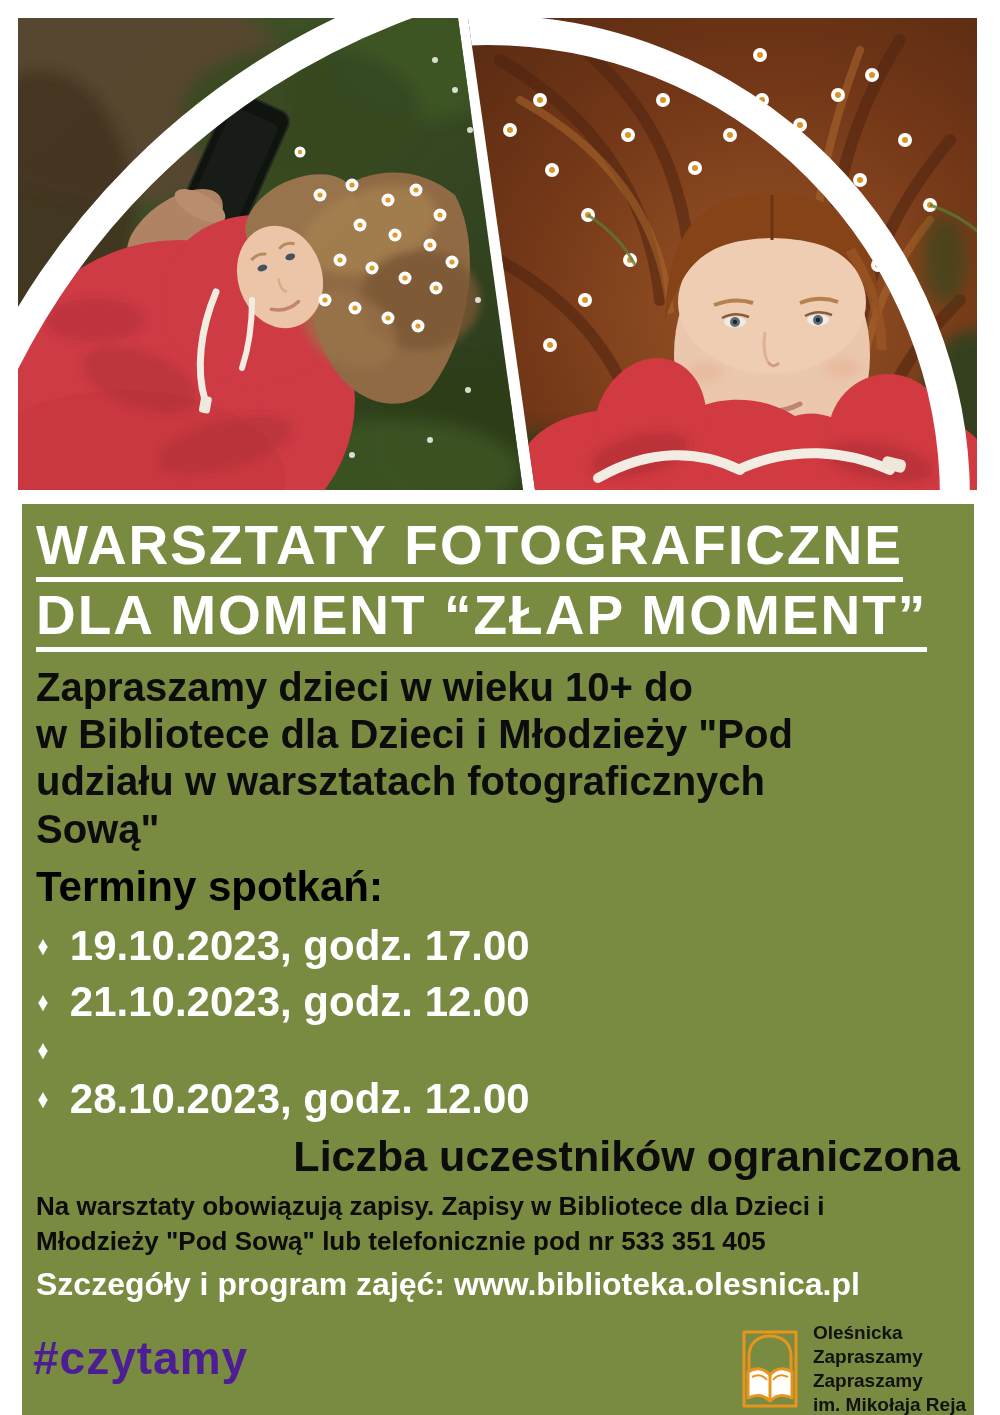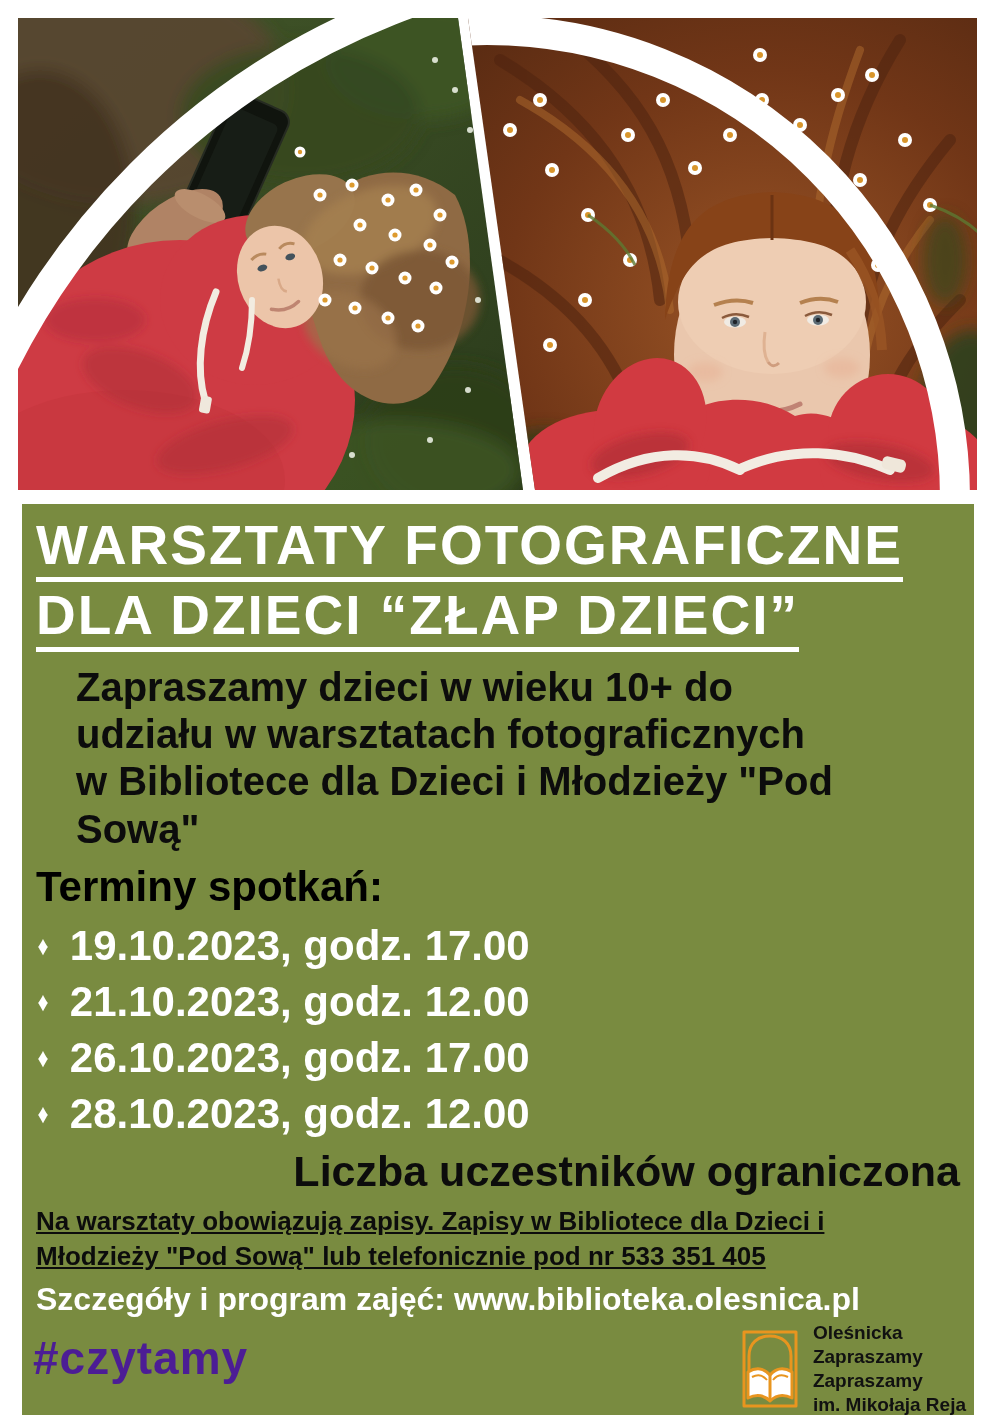--- a/index.html
+++ b/index.html
@@ -7,29 +7,29 @@
     position:relative;width:1000px;height:1415px;background:#ffffff;
     font-family:"Liberation Sans",sans-serif;overflow:hidden;
   }
   .collage{position:absolute;top:0;left:0;}
   .green-panel{
     position:absolute;left:22px;top:504px;width:952px;height:998px;
     background:#798B40;box-sizing:border-box;padding:14px 14px 0 14px;
   }
   .title-block{color:#ffffff;font-weight:bold;font-size:55px;letter-spacing:2px;line-height:1.0;}
   .title-line{display:table;border-bottom:5px solid #ffffff;padding-bottom:4px;margin-bottom:6px;white-space:nowrap;}
-  .intro{margin-top:12px;color:#0c0c0c;font-weight:bold;font-size:40px;line-height:1.18;margin-left:40px;}
+  .intro{margin-top:12px;color:#0c0c0c;font-weight:bold;font-size:40px;line-height:1.18;}
   .intro div{white-space:nowrap;}
   .sched-head{margin-top:10px;color:#000000;font-weight:bold;font-size:42px;line-height:1.15;}
   .sched-item{margin-top:14px;color:#ffffff;font-weight:bold;font-size:42px;line-height:1.0;
     display:flex;align-items:center;gap:20px;white-space:nowrap;}
   .bullet{font-size:27px;line-height:1;transform:scaleX(.8);}
   .limit{margin-top:14px;color:#0c0c0c;font-weight:bold;font-size:43px;line-height:1.05;text-align:right;}
   .signup{margin-top:10px;color:#0c0c0c;font-weight:bold;font-size:26px;line-height:1.32;}
-  .signup div{white-space:nowrap;text-decoration:underline;}
+  .signup div{white-space:nowrap;}
   .details{margin-top:8px;color:#ffffff;font-weight:bold;font-size:32px;white-space:nowrap;}
   .hashtag{
     position:absolute;left:33px;top:1331px;color:#4c1d95;
     font-weight:bold;font-size:46px;letter-spacing:1px;
   }
   .logo{
     position:absolute;right:34px;top:1321px;display:flex;align-items:center;gap:15px;
   }
   .logo-text{color:#111111;font-weight:bold;font-size:19px;line-height:24px;}
 </style>
@@ -294,43 +294,42 @@
         </g>
       </g>
 
       <circle cx="487" cy="498" r="468" fill="none" stroke="#ffffff" stroke-width="30"></circle>
     </g>
   </svg>
 
   <div class="green-panel">
     <div class="title-block">
       <div class="title-line">WARSZTATY FOTOGRAFICZNE</div>
-      <div class="title-line">DLA DZIECI “ZŁAP DZIECI”</div>
+      <div class="title-line">DLA MOMENT “ZŁAP MOMENT”</div>
     </div>
 
     <div class="intro">
       <div>Zapraszamy dzieci w wieku 10+ do</div>
+      <div>w Bibliotece dla Dzieci i Młodzieży "Pod</div>
       <div>udziału w warsztatach fotograficznych</div>
-      <div>w Bibliotece dla Dzieci i Młodzieży "Pod</div>
       <div>Sową"</div>
     </div>
 
     <div class="sched-head">Terminy spotkań:</div>
 
     <div class="sched-item">
       <span class="bullet">♦</span>
       <span>19.10.2023, godz. 17.00</span>
     </div>
     <div class="sched-item">
       <span class="bullet">♦</span>
       <span>21.10.2023, godz. 12.00</span>
     </div>
     <div class="sched-item">
       <span class="bullet">♦</span>
-      <span>26.10.2023, godz. 17.00</span>
     </div>
     <div class="sched-item">
       <span class="bullet">♦</span>
       <span>28.10.2023, godz. 12.00</span>
     </div>
 
     <div class="limit">Liczba uczestników ograniczona</div>
 
     <div class="signup">
       <div>Na warsztaty obowiązują zapisy. Zapisy w Bibliotece dla Dzieci i</div>

